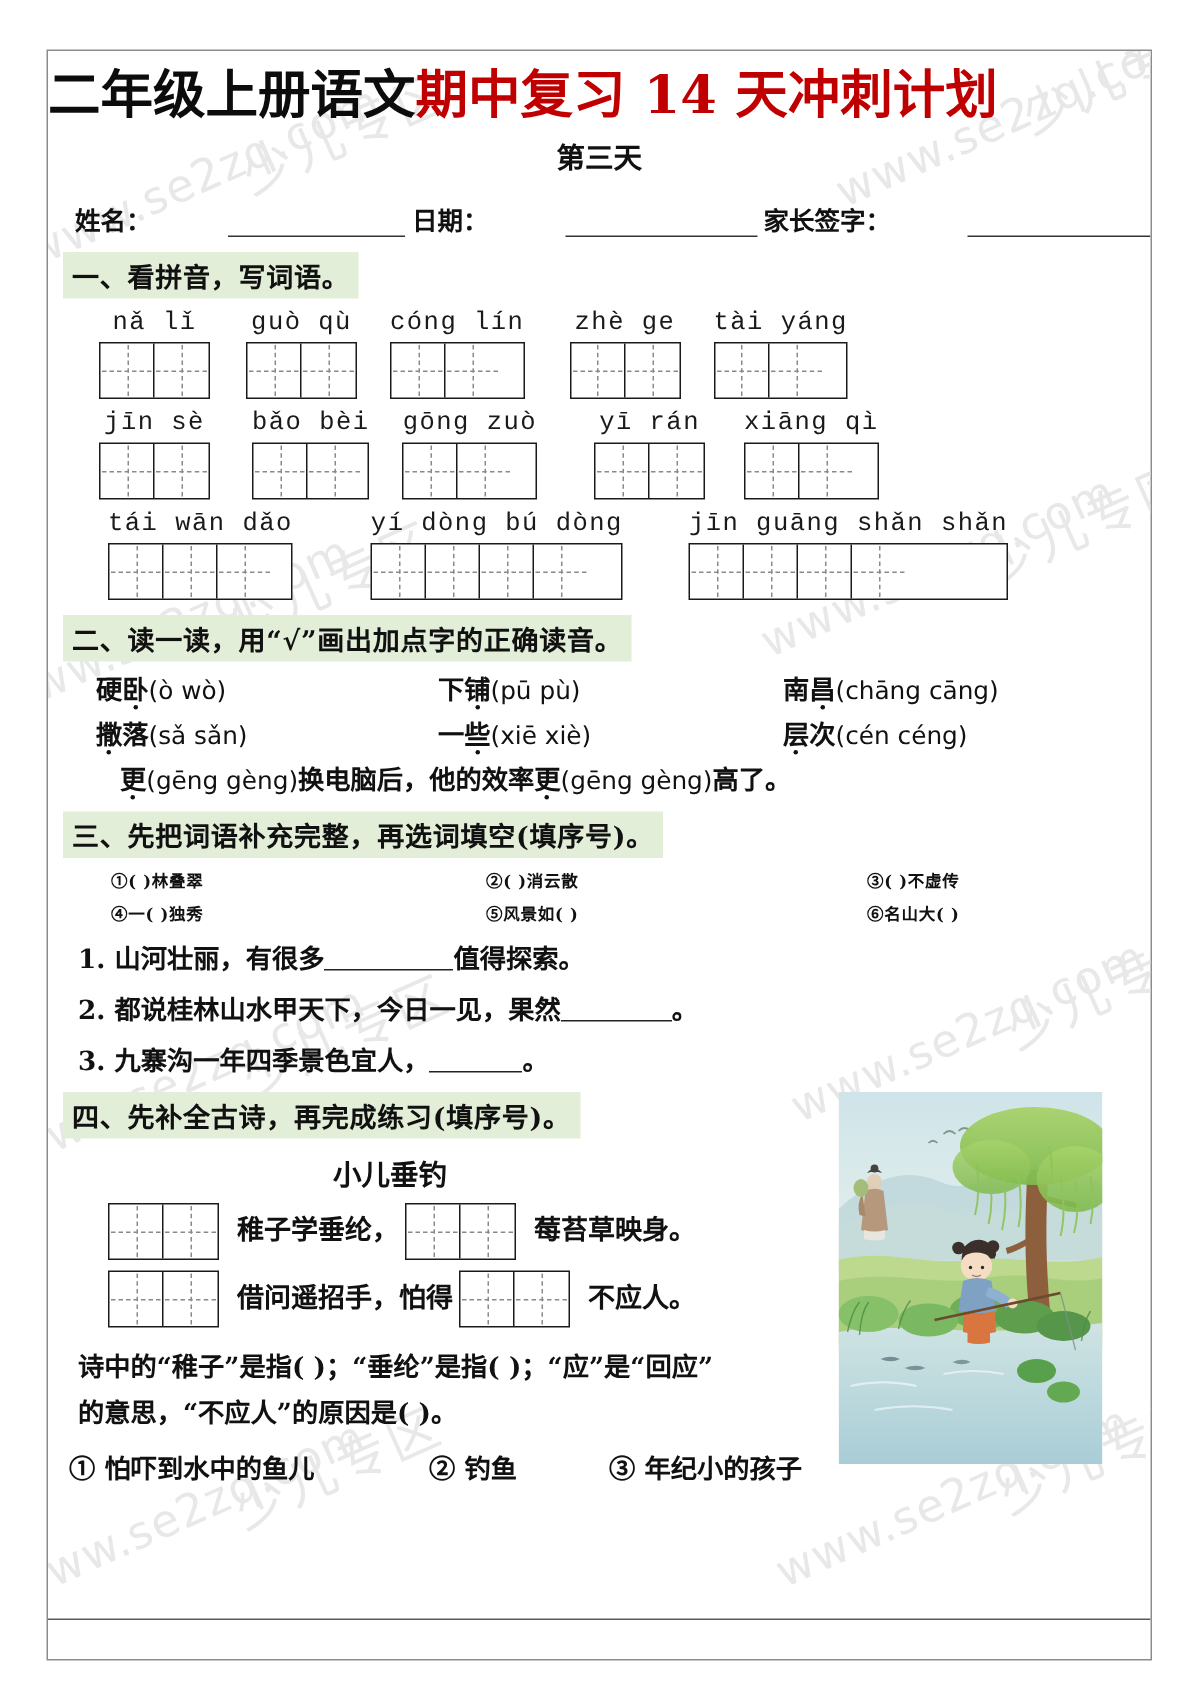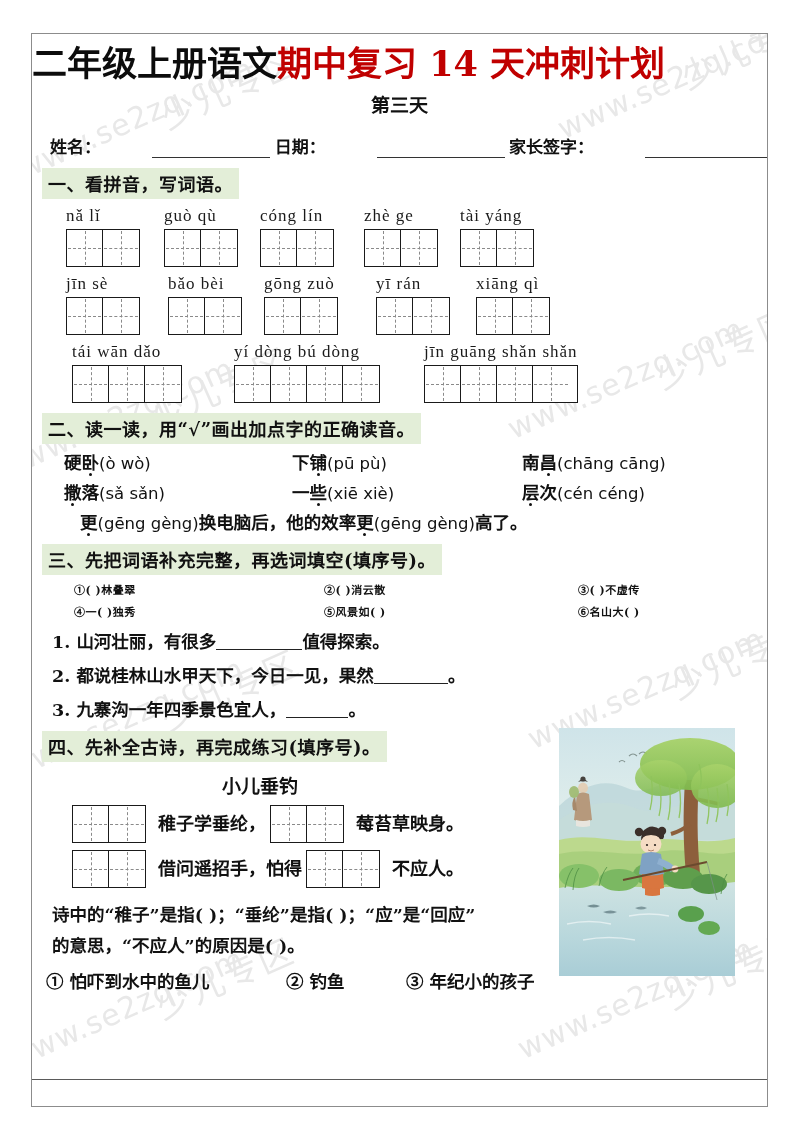--- a/index.html
+++ b/index.html
@@ -110,22 +110,22 @@
   
   .py-row{
     display:flex;
     margin-top:7px;
     padding-left:34px;
     box-sizing:border-box;
   }
   .py-row.r3{padding-left:40px;}
   .py-cell{margin-right:0;}
   .py-text{
-    text-align:left;
-    font-family:Liberation Serif, serif;
+    text-align:center;
+    font-family:Liberation Mono, monospace;
     font-size:17px;
     color:#1a1a1a;
     margin-bottom:3px;
     letter-spacing:1px;
     white-space:nowrap;
   }
   .tzg{
     display:flex;
     border:1.6px solid #1a1a1a;
     box-sizing:content-box;

